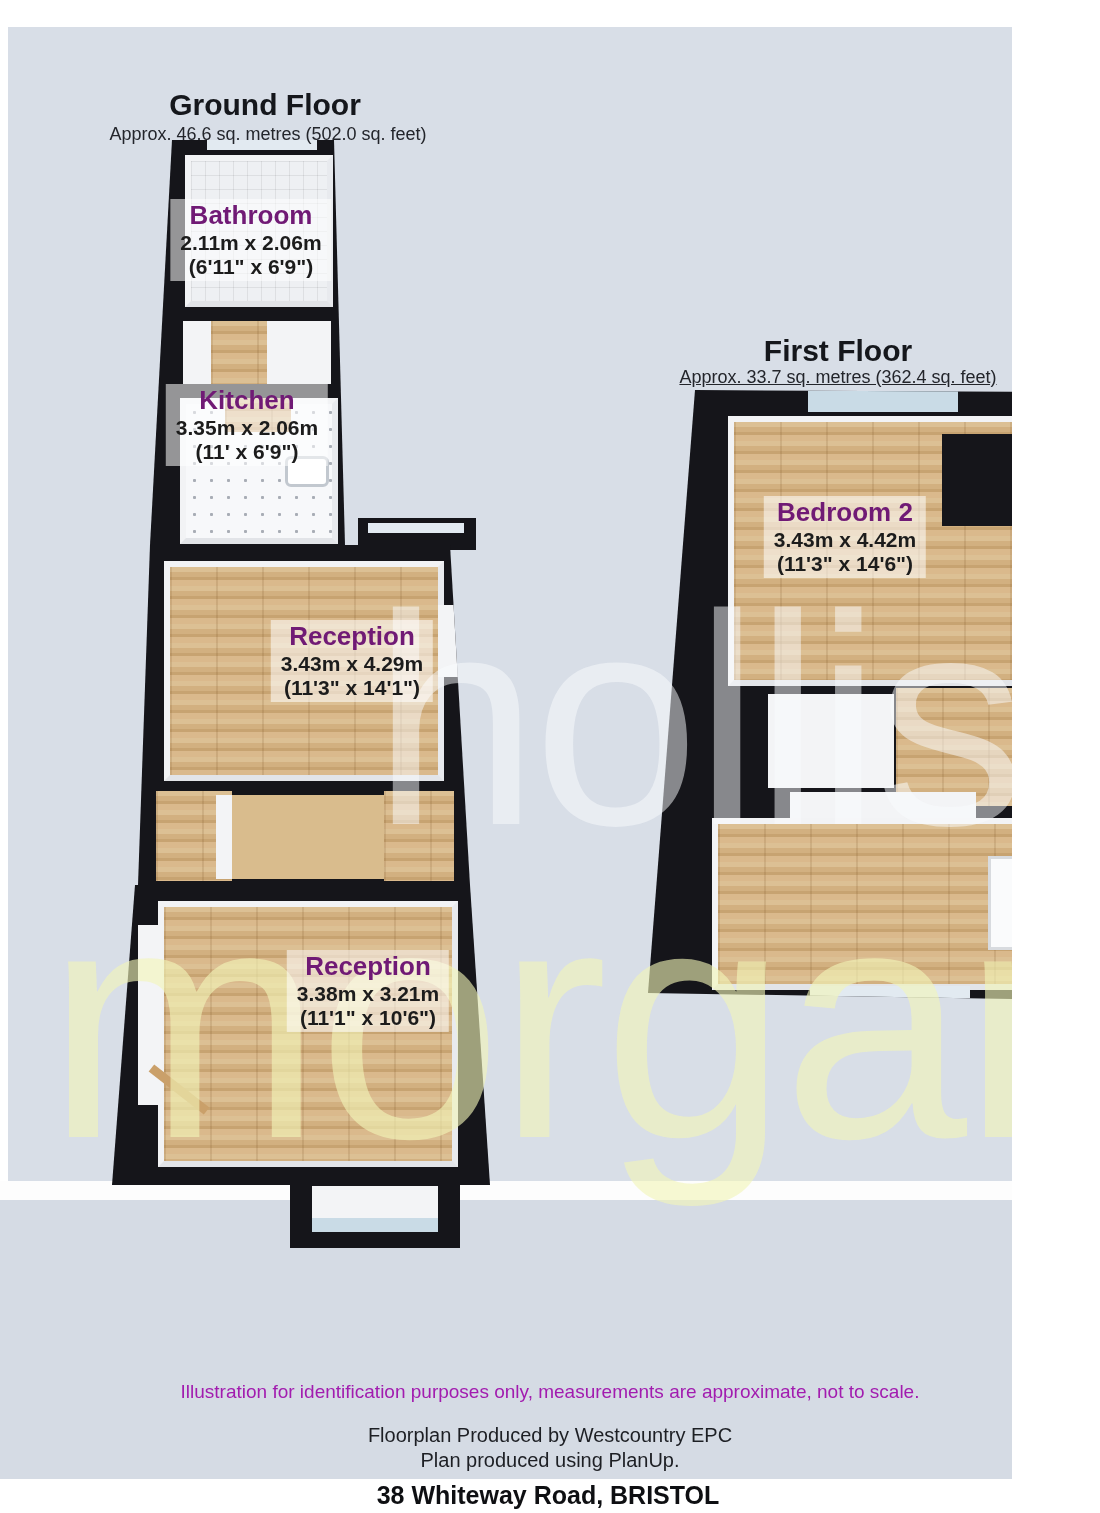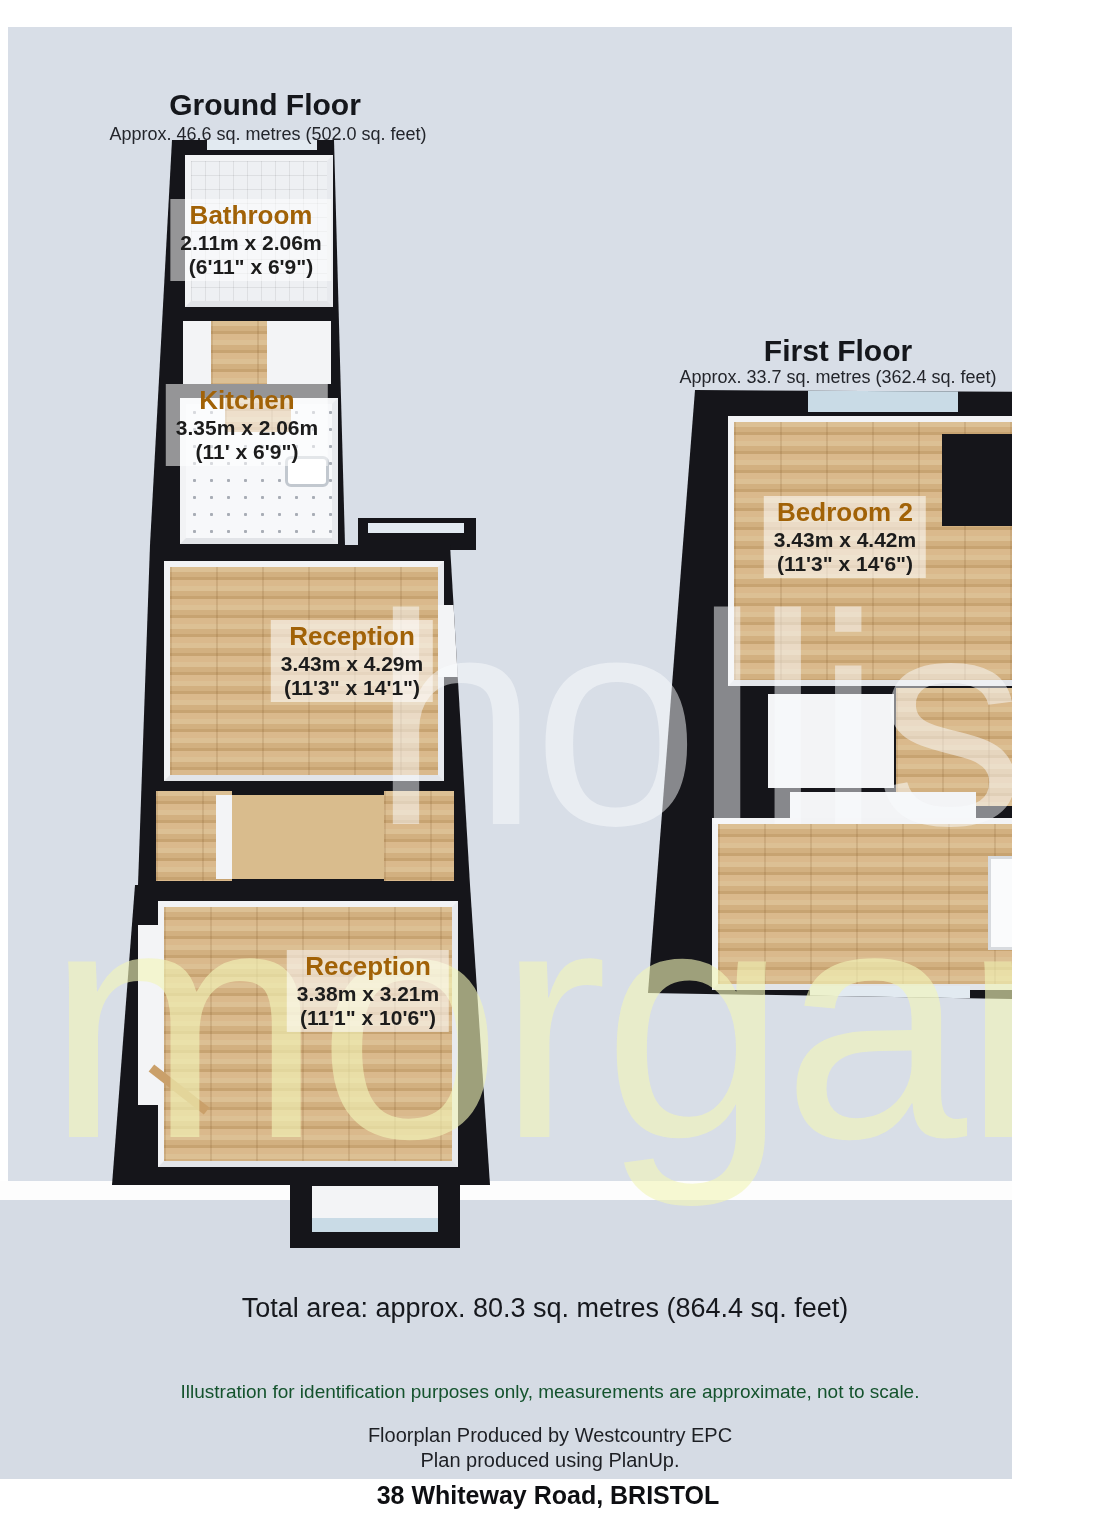--- a/index.html
+++ b/index.html
@@ -35,48 +35,48 @@
   .white{background:#f3f4f6;position:absolute;}
   .glass{background:#c9dbe6;position:absolute;}
   .slot{background:#e2eaf1;position:absolute;}
   .stairs{position:absolute;
         background-image:repeating-linear-gradient(90deg, #e3c795 0 15px, #English 0, #8f744d 15px 19px);
         background-color:#d9bc8d;}
 
   
   .room-label{position:absolute;transform:translateX(-50%);z-index:40;text-align:center;
               background:rgba(255,255,255,0.55);padding:2px 10px;white-space:nowrap;}
-  .room-label .rname{font-size:26px;font-weight:700;line-height:1.15;color:#a16207;}
+  .room-label .rname{font-size:26px;font-weight:700;line-height:1.15;color:#701a75;}
   .room-label .rdim{font-size:21px;font-weight:700;line-height:1.15;color:#1c1c1c;}
 
   
   .wm{position:absolute;z-index:30;line-height:1;font-weight:400;white-space:nowrap;pointer-events:none;}
   .wm-hollis{left:372px;top:570px;font-size:300px;letter-spacing:-6px;color:rgba(250,251,254,0.50);}
   .wm-morgan{left:46px;top:856px;font-size:332px;letter-spacing:-5px;color:rgba(242,245,184,0.62);}
 
   
   .t-total{position:absolute;left:545px;top:1293px;transform:translateX(-50%);font-size:27px;color:#16181d;white-space:nowrap;z-index:40;}
-  .t-disc{position:absolute;left:550px;top:1381px;transform:translateX(-50%);font-size:19px;color:#14532d;white-space:nowrap;z-index:40;}
+  .t-disc{position:absolute;left:550px;top:1381px;transform:translateX(-50%);font-size:19px;color:#a21caf;white-space:nowrap;z-index:40;}
   .t-prod1{position:absolute;left:550px;top:1424px;transform:translateX(-50%);font-size:20px;color:#1d1f24;white-space:nowrap;z-index:40;}
   .t-prod2{position:absolute;left:550px;top:1449px;transform:translateX(-50%);font-size:20px;color:#1d1f24;white-space:nowrap;z-index:40;}
   .t-addr{position:absolute;left:548px;top:1481px;transform:translateX(-50%);font-size:25px;font-weight:700;color:#0e0f12;white-space:nowrap;z-index:40;}
 </style>
 </head>
 <body>
 
 <div class="page">
 
   <div class="panel-main"></div>
   <div class="stripe"></div>
   <div class="panel-foot"></div>
 
   <div class="floor-title" style="left:265px;top:88px;">Ground Floor</div>
   <div class="floor-area" style="left:268px;top:124px;">Approx.  46.6 sq. metres (502.0 sq. feet)</div>
   <div class="floor-title" style="left:838px;top:334px;">First Floor</div>
-  <div class="floor-area" style="left:838px;top:367px;">Approx.  33.7 sq. metres (362.4 sq. feet)</div>
+  <div class="floor-area" style="left:838px;top:367px;text-decoration:underline;">Approx.  33.7 sq. metres (362.4 sq. feet)</div>
 
   <div class="plan" style="left:90px;top:140px;width:460px;height:1115px;">
 
     <div class="blk" style="left:55px;top:0;width:205px;height:405px;clip-path:polygon(27px 0,189px 0,200px 405px,5px 405px);">
       <div class="slot" style="left:62px;top:0;width:110px;height:10px;"></div>
       <div class="floor tile" style="left:40px;top:15px;width:148px;height:152px;"></div>
       <div class="white" style="left:38px;top:181px;width:148px;height:63px;"></div>
       <div class="wood" style="position:absolute;left:66px;top:181px;width:56px;height:63px;"></div>
       <div class="floor dots" style="left:35px;top:258px;width:158px;height:146px;"></div>
       <div class="wood" style="position:absolute;left:80px;top:258px;width:66px;height:34px;"></div>
@@ -145,19 +145,18 @@
     <div class="rname">Reception</div>
     <div class="rdim">3.38m x 3.21m</div>
     <div class="rdim">(11'1" x 10'6")</div>
   </div>
   <div class="room-label" style="left:845px;top:496px;">
     <div class="rname">Bedroom 2</div>
     <div class="rdim">3.43m x 4.42m</div>
     <div class="rdim">(11'3" x 14'6")</div>
   </div>
 
-  <div class="t-total">Total area: approx.  80.3 sq. metres (864.4 sq. feet)</div>
   <div class="t-disc">Illustration for identification purposes only, measurements are approximate, not to scale.</div>
   <div class="t-prod1">Floorplan Produced by Westcountry EPC</div>
   <div class="t-prod2">Plan produced using PlanUp.</div>
   <div class="t-addr">38 Whiteway Road, BRISTOL</div>
 
 </div>
 
 </body></html>

